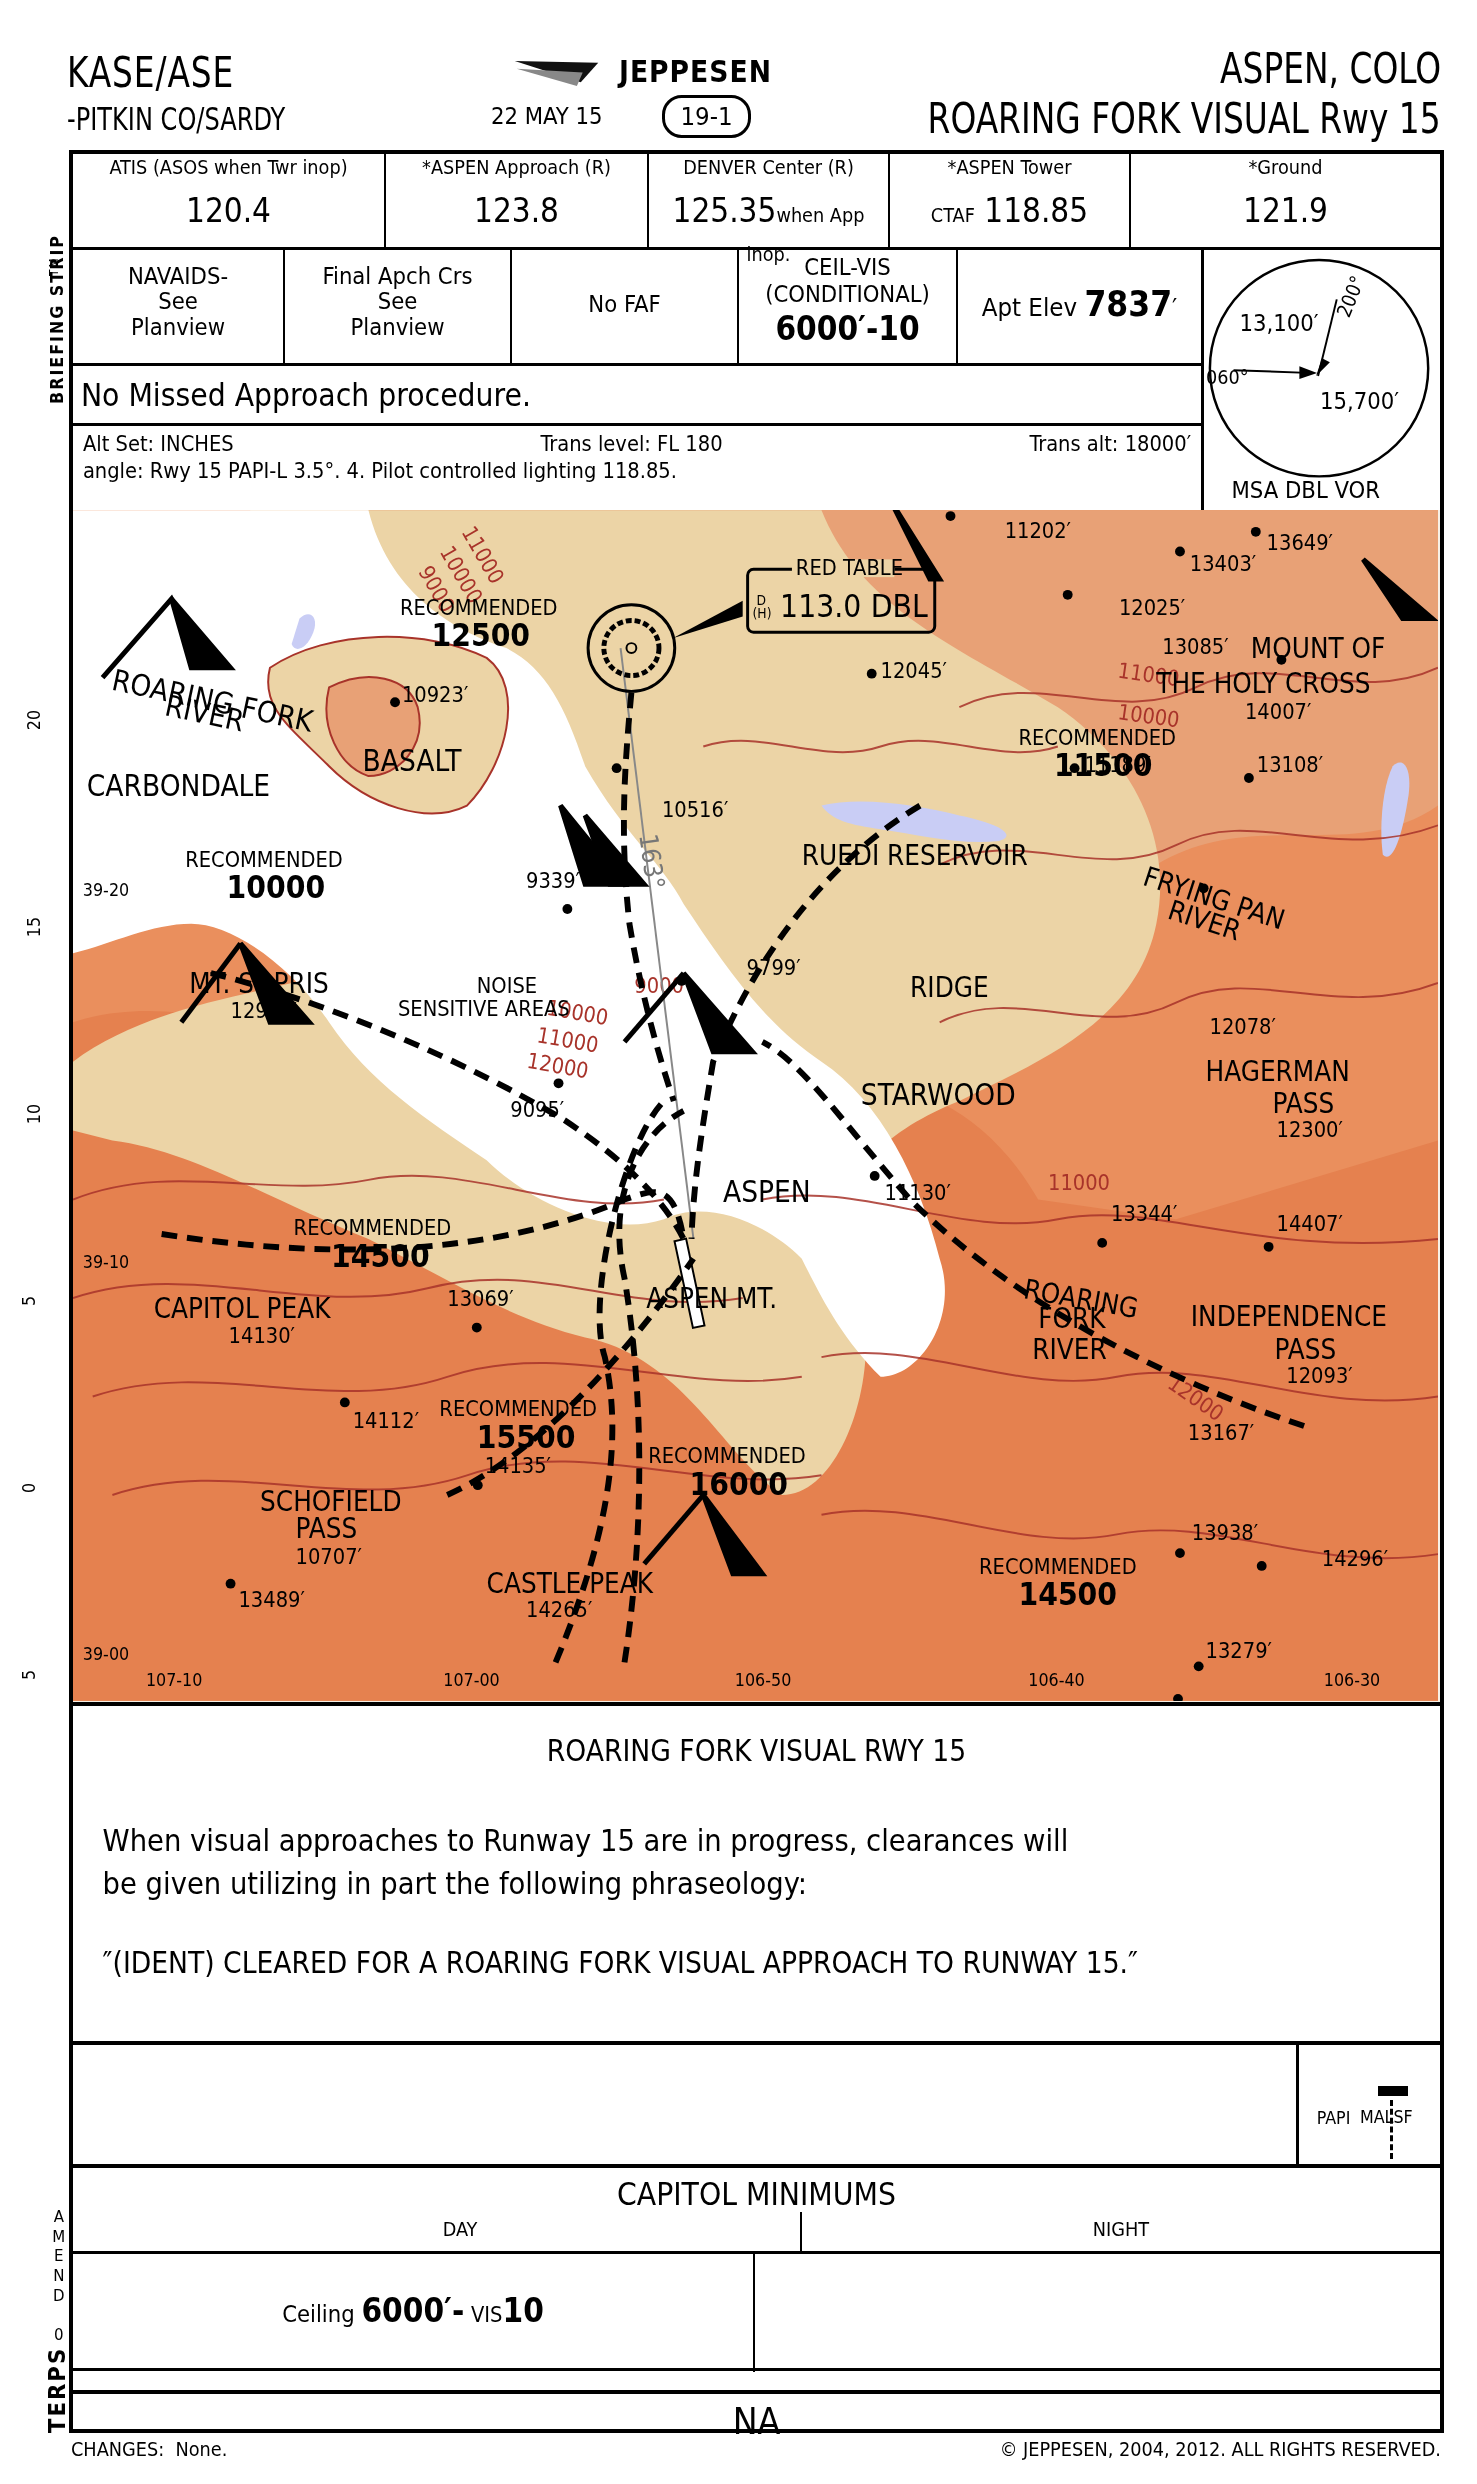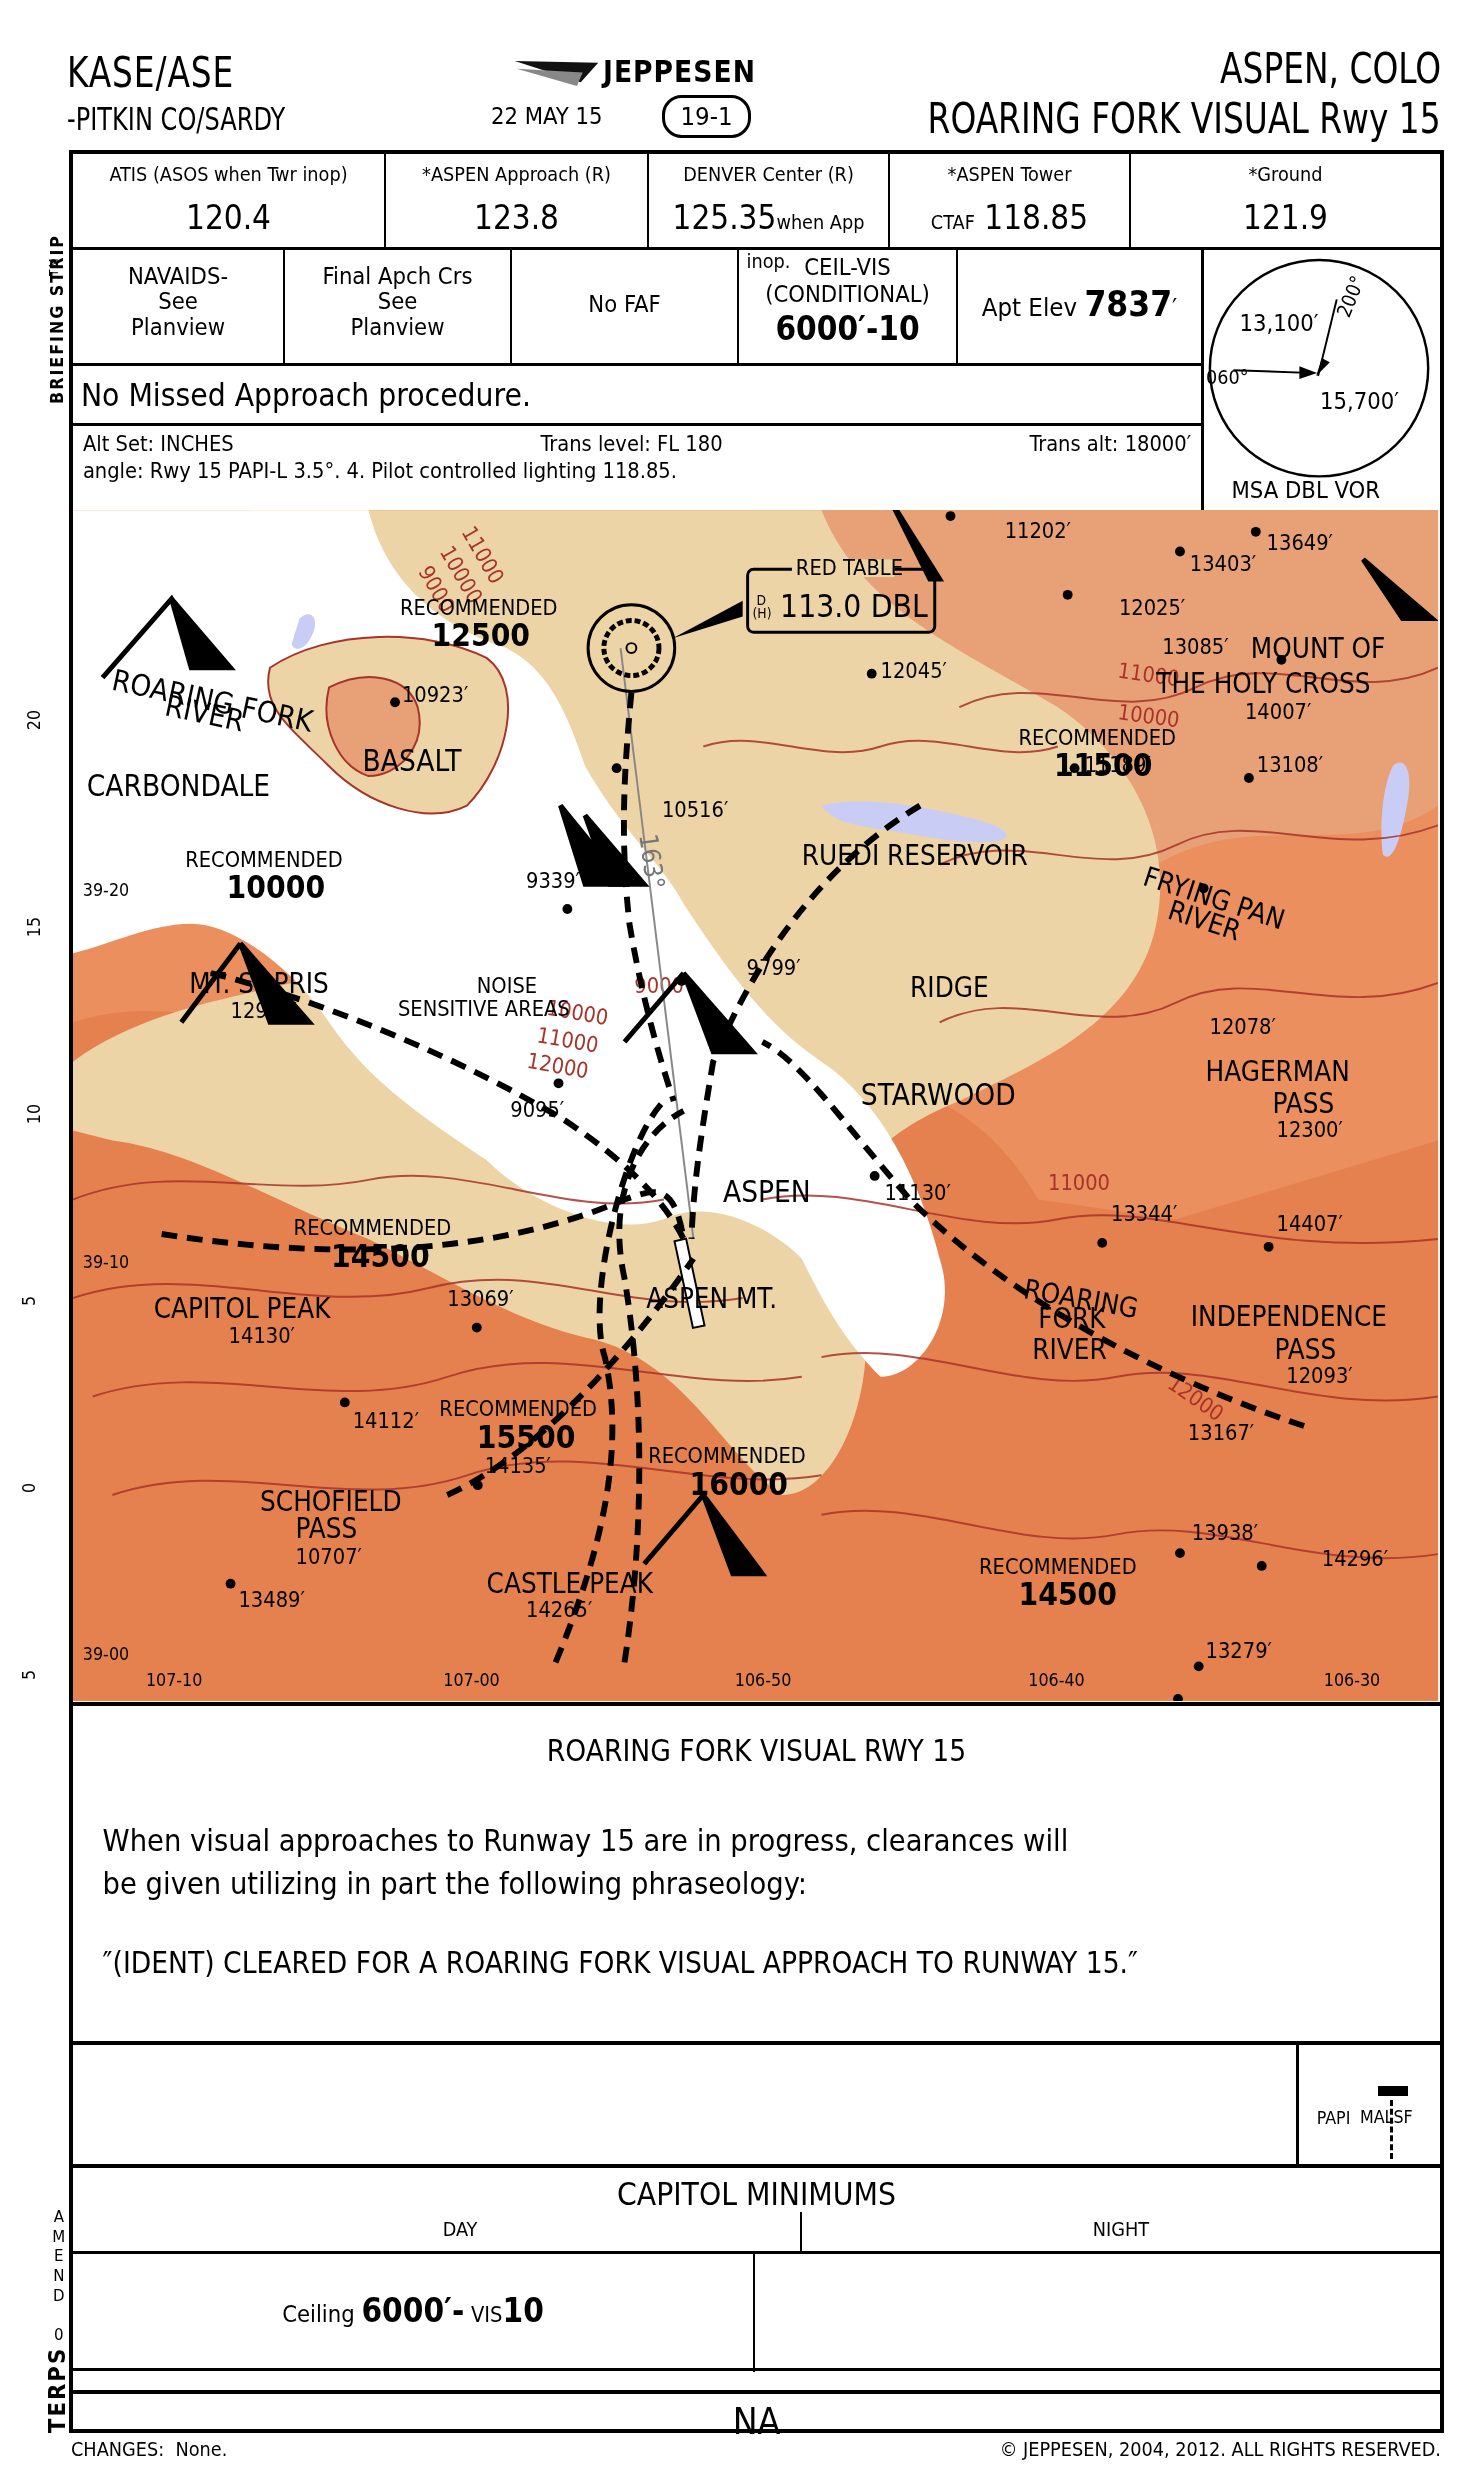--- a/index.html
+++ b/index.html
@@ -1,30 +1,30 @@
 <!DOCTYPE html>
 <html><head>
 <meta charset="utf-8">
 <style>
   html,body{margin:0;padding:0;background:#fff;}
   body{width:1478px;height:2484px;position:relative;overflow:hidden;font-family:"DejaVu Sans Condensed","DejaVu Sans",sans-serif;color:#000;}
   .abs{position:absolute;}
   .hdr-id{left:67px;top:47px;font-size:43px;letter-spacing:1px;transform:scaleX(0.85);transform-origin:left;}
   .hdr-name{left:67px;top:101px;font-size:31.5px;transform:scaleX(0.85);transform-origin:left;}
   .logo{left:512px;top:55px;width:315px;height:39px;}
-  .logo-word{position:absolute;left:91px;top:0;font-size:29.6px;font-weight:bold;letter-spacing:1px;text-align:center;}
+  .logo-word{position:absolute;left:107px;top:0;font-size:29.6px;font-weight:bold;letter-spacing:1px;text-align:center;}
   .hdr-date{left:491px;top:102px;font-size:23.6px;}
   .hdr-index{left:662px;top:95px;width:83px;height:37px;border:3px solid #000;border-radius:19.7px;font-size:25.6px;text-align:center;line-height:37px;}
   .hdr-city{right:37px;top:43px;font-size:43px;transform:scaleX(0.85);transform-origin:right;}
   .hdr-proc{right:37px;top:93px;font-size:43px;transform:scaleX(0.85);transform-origin:right;}
   .strip{left:69px;top:150px;width:1375px;border:4.9px solid #000;box-sizing:border-box;}
   .row{display:flex;border-bottom:3px solid #000;}
   .cell{border-right:2px solid #000;text-align:center;box-sizing:border-box;}
   .cell:last-child{border-right:none;}
-  .comm .lbl{font-size:19.7px;padding-top:9px;}
+  .comm .lbl{font-size:19.7px;padding-top:2px;}
   .comm .val{font-size:33px;margin-top:11.8px;}
   .comm .val small{font-size:19.7px;}
   .side-vert{position:absolute;transform:rotate(-90deg);transform-origin:left top;font-weight:bold;font-size:17.7px;letter-spacing:2px;}
   .map{left:69px;top:510px;width:1375px;height:1196px;overflow:hidden;border-left:4.9px solid #000;border-right:4.9px solid #000;border-bottom:4.9px solid #000;box-sizing:border-box;background:#f7f0e6;}
   .map svg text{font-family:"DejaVu Sans Condensed","DejaVu Sans",sans-serif;}
   .lower{left:69px;top:1706px;width:1375px;height:335px;border-left:4.9px solid #000;border-right:4.9px solid #000;box-sizing:border-box;}
 </style>
 </head>
 <body>
 

